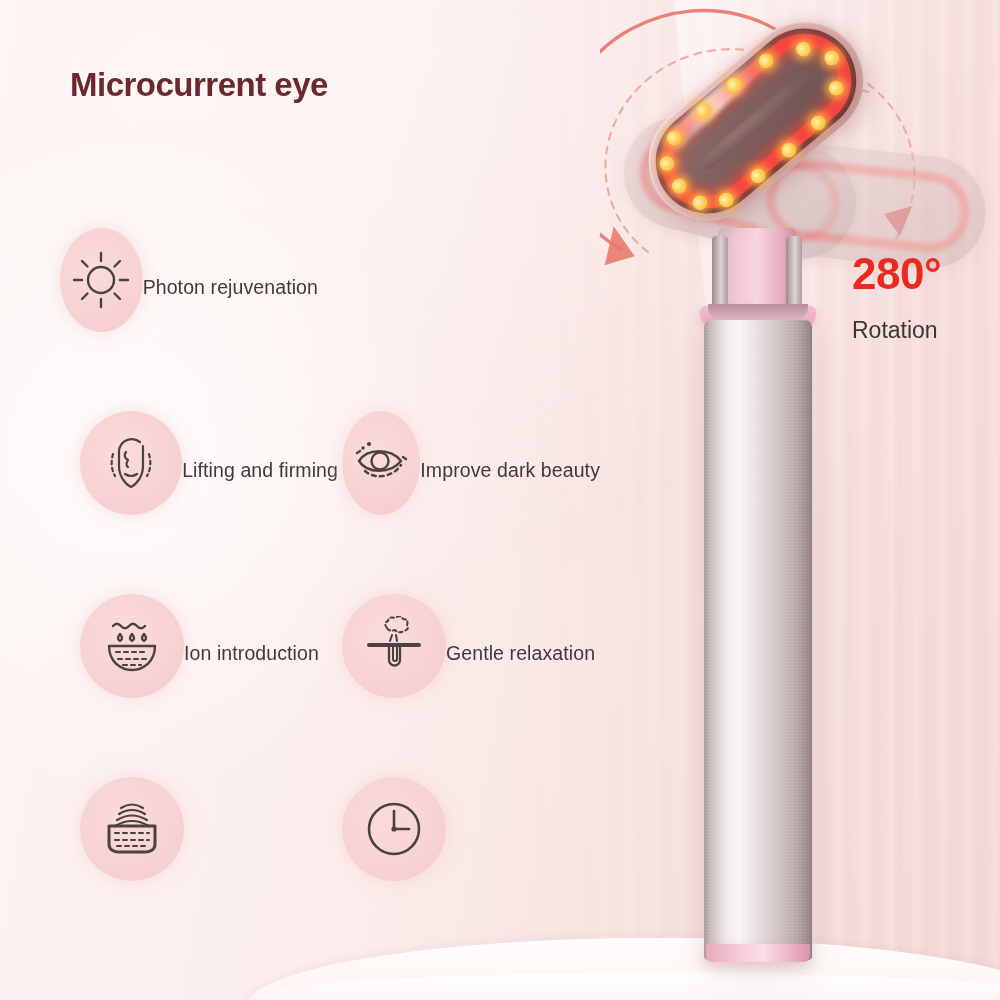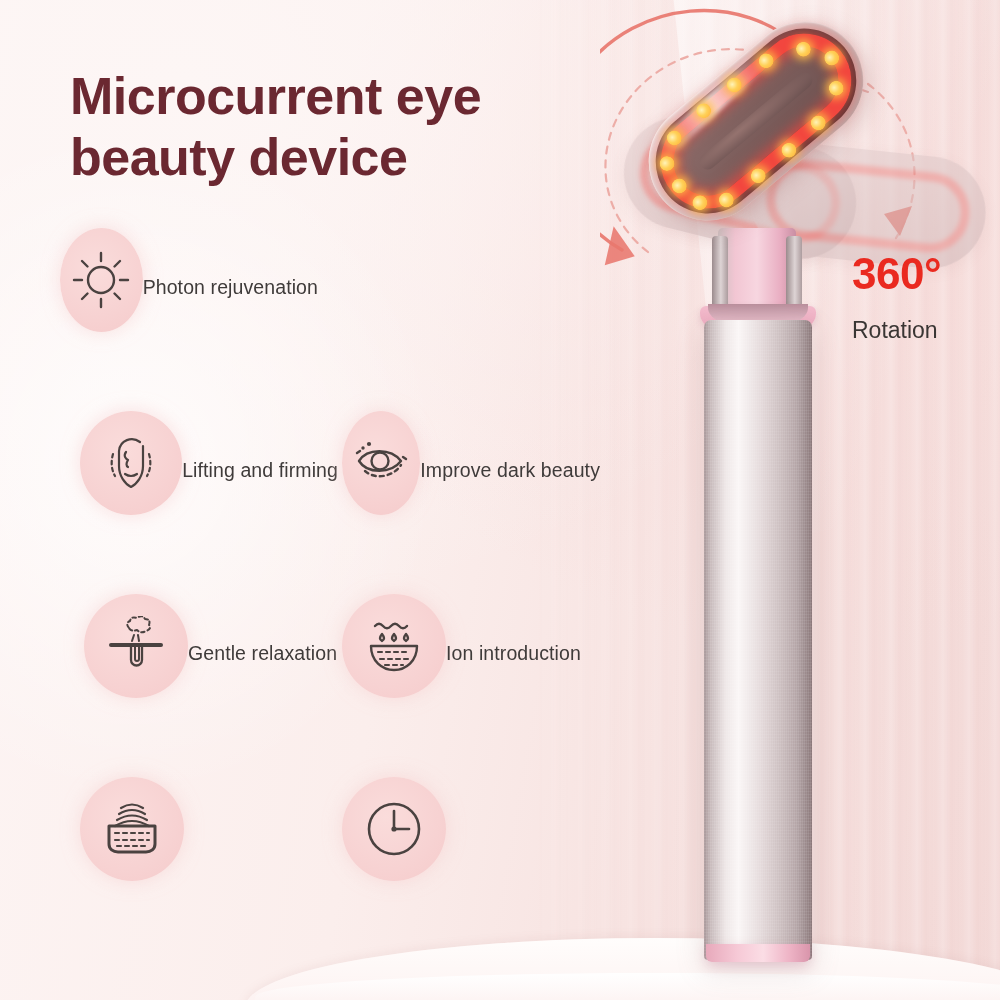--- a/index.html
+++ b/index.html
@@ -50,21 +50,21 @@
   }
   .pedestal-edge{
     position:absolute;left:255px;top:973px;width:800px;height:36px;
     border-radius:50% 50% 0 0 / 24px 24px 0 0;
     background:linear-gradient(180deg,rgba(255,255,255,.95),rgba(250,236,234,.25));
   }
 
   
   .headline{
     position:absolute;left:70px;top:66px;width:600px;
-    color:#6b2831;font-weight:bold;font-size:52px;line-height:1.17;
+    color:#6b2831;font-weight:bold;font-size:33px;line-height:1.17;
     letter-spacing:-0.5px;
   }
   .headline div{white-space:nowrap;}
 
   
   .features{
     position:absolute;left:60px;top:228px;width:540px;
   }
   .frow{display:flex;}
   .fcell{width:258px;display:flex;flex-direction:row;align-items:center;}
@@ -197,21 +197,20 @@
 
   <div class="stripes"></div>
   <div class="diag-shade"></div>
   <div class="glow-left"></div>
 
   <div class="pedestal"></div>
   <div class="pedestal-edge"></div>
 
   <div class="headline">
     <div>Microcurrent eye</div>
-    <div>beauty device</div>
   </div>
 
   <div class="features">
 
     <div class="frow">
       <div class="fcell">
         <div class="fbadge">
           <svg class="ficon" width="60" height="60" viewBox="0 0 60 60">
             <g stroke="#4a4240" stroke-width="2.4" fill="none" stroke-linecap="round">
               <circle cx="30" cy="30" r="13"></circle>
@@ -259,54 +258,54 @@
               <circle cx="20" cy="9" r="2.1" fill="#4a4240" stroke="none"></circle>
               <line x1="54" y1="22" x2="57" y2="24"></line>
             </g>
           </svg>
         </div>
         <div class="flabel">Improve dark beauty</div>
       </div>
     </div>
 
     <div class="frow">
-      <div class="fcell r2">
-        <div class="fbadge">
-          <svg class="ficon" width="62" height="60" viewBox="0 0 62 60">
-            <g stroke="#4a4240" fill="none" stroke-linecap="round" stroke-linejoin="round">
-              <path d="M24,12 q-4,-5 1,-7 q1,-5 7,-3 q5,-4 8,1 q6,0 4,6 q3,4 -3,6 q-5,3 -9,-1 q-6,2 -8,-2 Z" stroke-width="2" stroke-dasharray="3.5 3"></path>
-              <path d="M29,19 L27,25" stroke-width="2"></path>
-              <path d="M33,19 L34,25" stroke-width="2"></path>
-              <line x1="6" y1="29" x2="56" y2="29" stroke-width="4"></line>
-              <path d="M26,29 L26,44 a5.5,5.5 0 0 0 11,0 L37,29" stroke-width="2.3"></path>
-              <path d="M30,29 L30,43 a2,2 0 0 0 4,0 L34,29" stroke-width="2"></path>
-            </g>
-          </svg>
-        </div>
-        <div class="flabel">Gentle relaxation</div>
-      </div>
-
       <div class="fcell">
         <div class="fbadge">
           <svg class="ficon" width="62" height="56" viewBox="0 0 62 56">
             <g stroke="#4a4240" stroke-width="2.4" fill="none" stroke-linecap="round" stroke-linejoin="round">
               <path d="M12,8 q4,-4.5 8,0 t8,0 t8,0 t8,0"></path>
               <path d="M19,16 q4,5 0,7 q-4,-2 0,-7 Z"></path>
               <path d="M31,16 q4,5 0,7 q-4,-2 0,-7 Z"></path>
               <path d="M43,16 q4,5 0,7 q-4,-2 0,-7 Z"></path>
               <path d="M8,28 L54,28 C54,43 43,52 31,52 C19,52 8,43 8,28 Z"></path>
               <g stroke-width="2.1" stroke-dasharray="4 4">
                 <line x1="15" y1="34" x2="47" y2="34"></line>
                 <line x1="17" y1="41" x2="45" y2="41"></line>
                 <line x1="22" y1="47" x2="40" y2="47"></line>
               </g>
             </g>
           </svg>
         </div>
         <div class="flabel">Ion introduction</div>
+      </div>
+
+      <div class="fcell r2">
+        <div class="fbadge">
+          <svg class="ficon" width="62" height="60" viewBox="0 0 62 60">
+            <g stroke="#4a4240" fill="none" stroke-linecap="round" stroke-linejoin="round">
+              <path d="M24,12 q-4,-5 1,-7 q1,-5 7,-3 q5,-4 8,1 q6,0 4,6 q3,4 -3,6 q-5,3 -9,-1 q-6,2 -8,-2 Z" stroke-width="2" stroke-dasharray="3.5 3"></path>
+              <path d="M29,19 L27,25" stroke-width="2"></path>
+              <path d="M33,19 L34,25" stroke-width="2"></path>
+              <line x1="6" y1="29" x2="56" y2="29" stroke-width="4"></line>
+              <path d="M26,29 L26,44 a5.5,5.5 0 0 0 11,0 L37,29" stroke-width="2.3"></path>
+              <path d="M30,29 L30,43 a2,2 0 0 0 4,0 L34,29" stroke-width="2"></path>
+            </g>
+          </svg>
+        </div>
+        <div class="flabel">Gentle relaxation</div>
       </div>
     </div>
 
     <div class="frow">
       <div class="fcell">
         <div class="fbadge">
           <svg class="ficon" width="62" height="58" viewBox="0 0 62 58">
             <g stroke="#4a4240" fill="none" stroke-linecap="round" stroke-linejoin="round">
               <path d="M20,8  q11,-7 22,0" stroke-width="2.2"></path>
               <path d="M18,14 q13,-8 26,0" stroke-width="2.2"></path>
@@ -392,18 +391,18 @@
       <div class="led" style="left:168px; top:100px;"></div>
       <div class="led" style="left:128px; top:102px;"></div>
       <div class="led" style="left:88px;  top:102px;"></div>
       <div class="led" style="left:48px;  top:100px;"></div>
       <div class="led" style="left:26px;  top:85px;"></div>
       <div class="led" style="left:21px;  top:59px;"></div>
       <div class="led" style="left:26px;  top:34px;"></div>
     </div>
 
     <div class="rot-label">
-      <div class="rot-deg">360°</div>
+      <div class="rot-deg">280°</div>
       <div class="rot-sub">Rotation</div>
     </div>
   </div>
 
 </div>
 
 </body></html>

